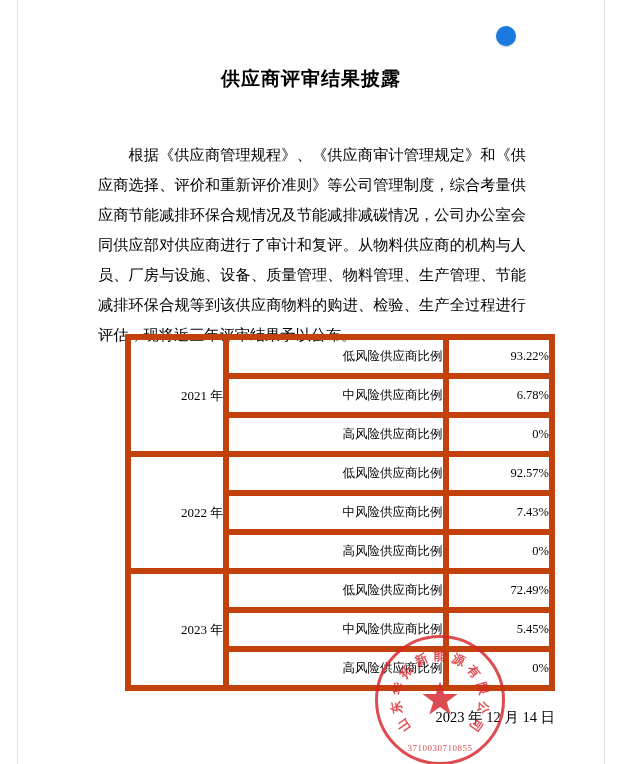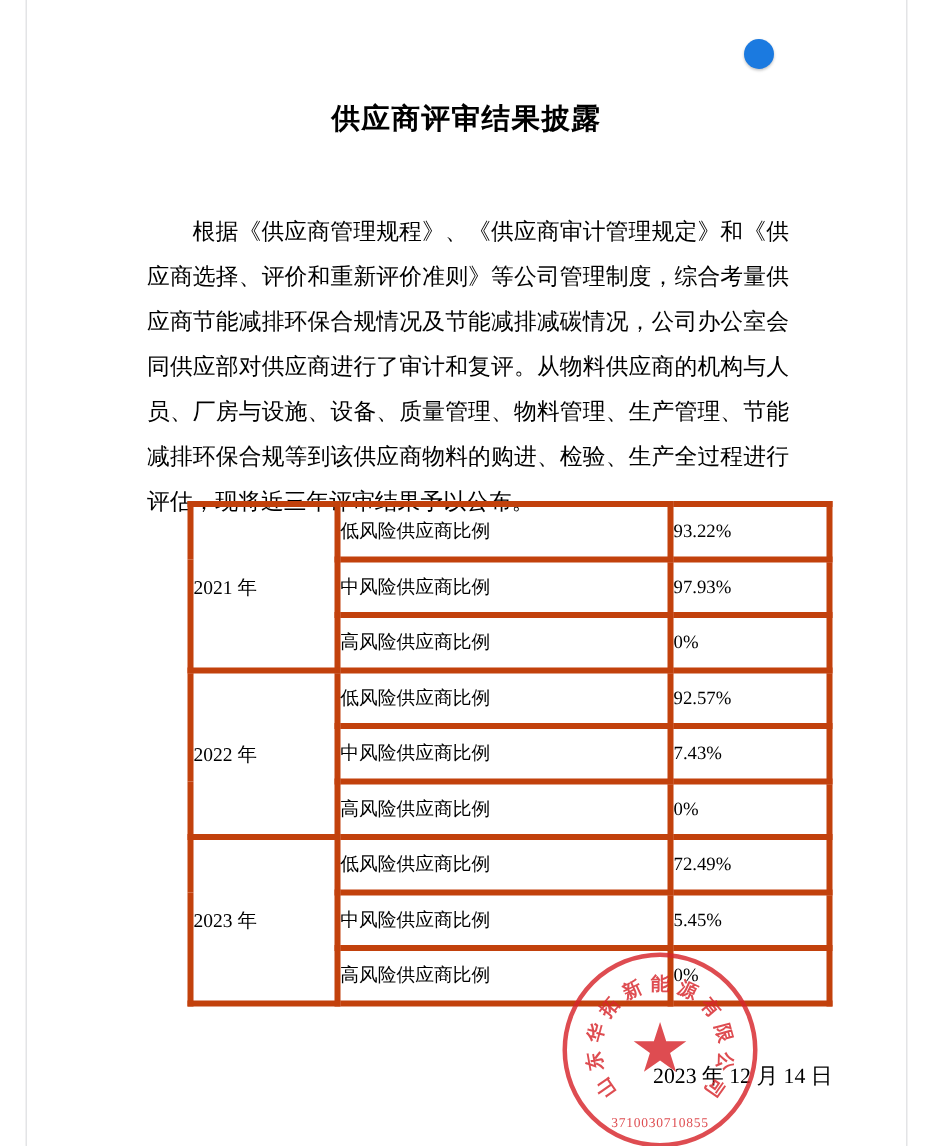--- a/index.html
+++ b/index.html
@@ -83,23 +83,23 @@
 
   table.result {
     position: absolute;
     left: 107px;
     top: 334px;
     width: 430px;
     border-collapse: collapse;
     font-size: 12.5px;
   }
   table.result td {
-    border: 4px solid #c2410c;
+    border: 6px solid #c2410c;
     height: 33px;
-    text-align: left;
+    text-align: right;
     vertical-align: middle;
     color: #000;
     padding: 0;
     margin-top: 28px;
   }
   td.year-cell {
     width: 97px;
     font-size: 13px;
   }
   td.label-cell {
@@ -207,21 +207,21 @@
 
     <table class="result">
       <tbody>
         <tr>
           <td class="year-cell" rowspan="3">2021 年</td>
           <td class="label-cell">低风险供应商比例</td>
           <td class="value-cell">93.22%</td>
         </tr>
         <tr>
           <td class="label-cell">中风险供应商比例</td>
-          <td class="value-cell">97.93%</td>
+          <td class="value-cell">6.78%</td>
         </tr>
         <tr>
           <td class="label-cell">高风险供应商比例</td>
           <td class="value-cell">0%</td>
         </tr>
 
         <tr>
           <td class="year-cell" rowspan="3">2022 年</td>
           <td class="label-cell">低风险供应商比例</td>
           <td class="value-cell">92.57%</td>

